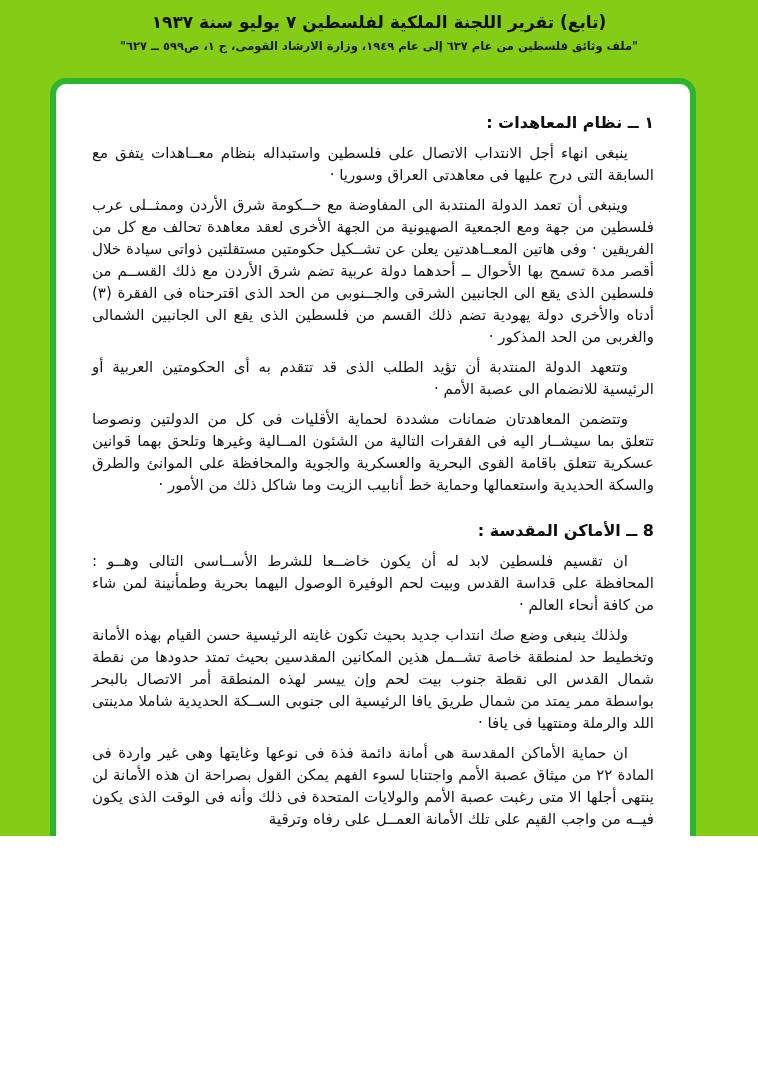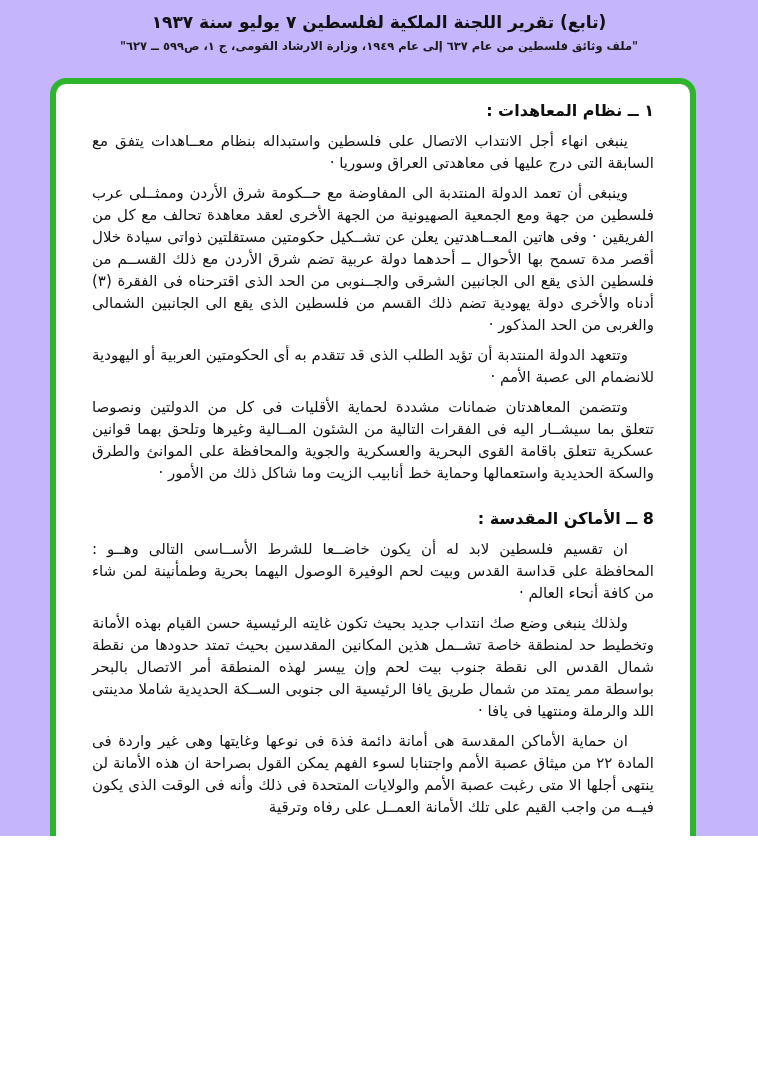--- a/index.html
+++ b/index.html
@@ -5,21 +5,21 @@
   html, body {
     margin: 0;
     padding: 0;
     background: #ffffff;
     font-family: "DejaVu Sans", sans-serif;
   }
   .page {
     position: relative;
     width: 758px;
     height: 836px;
-    background: #c4b5fd;
+    background: #84cc16;
     color: #161616;
     overflow: hidden;
   }
   .header {
     position: absolute;
     top: 12px;
     left: 0;
     width: 100%;
     text-align: center;
     direction: rtl;
@@ -44,21 +44,21 @@
     height: 929px;
     box-sizing: border-box;
     border: 6px solid #2db52d;
     border-radius: 16px;
     overflow: hidden;
     background: #ffffff;
   }
   .content {
     direction: rtl;
     text-align: justify;
-    padding: 8px 36px 0 36px;
+    padding: 20px 36px 0 36px;
     font-size: 15px;
     line-height: 22px;
     color: #141414;
   }
   .section-heading {
     font-size: 16px;
     font-weight: bold;
     margin: 24px 0 6px 0;
     color: #0f0f0f;
     text-align: right;
@@ -91,21 +91,21 @@
     <div class="title">(تابع) تقرير اللجنة الملكية لفلسطين ٧ يوليو سنة ١٩٣٧</div>
     <div class="subtitle">"ملف وثائق فلسطين من عام ٦٣٧ إلى عام ١٩٤٩، وزارة الارشاد القومى، ج ١، ص٥٩٩ ــ ٦٢٧"</div>
   </header>
 
   <div class="frame" style="border-color: rgb(45, 181, 45);">
     <main class="content">
 
     <h2 class="section-heading">١ ــ نظام المعاهدات :</h2>
         <p class="para">ينبغى انهاء أجل الانتداب الاتصال على فلسطين واستبداله بنظام معــاهدات يتفق مع السابقة التى درج عليها فى معاهدتى العراق وسوريا ·</p>
         <p class="para">وينبغى أن تعمد الدولة المنتدبة الى المفاوضة مع حــكومة شرق الأردن وممثــلى عرب فلسطين من جهة ومع الجمعية الصهيونية من الجهة الأخرى لعقد معاهدة تحالف مع كل من الفريقين · وفى هاتين المعــاهدتين يعلن عن تشــكيل حكومتين مستقلتين ذواتى سيادة خلال أقصر مدة تسمح بها الأحوال ــ أحدهما دولة عربية تضم شرق الأردن مع ذلك القســم من فلسطين الذى يقع الى الجانبين الشرقى والجــنوبى من الحد الذى اقترحناه فى الفقرة (٣) أدناه والأخرى دولة يهودية تضم ذلك القسم من فلسطين الذى يقع الى الجانبين الشمالى والغربى من الحد المذكور ·</p>
-        <p class="para">وتتعهد الدولة المنتدبة أن تؤيد الطلب الذى قد تتقدم به أى الحكومتين العربية أو اليهودية للانضمام الى عصبة الأمم ·</p>
+        <p class="para">وتتعهد الدولة المنتدبة أن تؤيد الطلب الذى قد تتقدم به أى الحكومتين العربية أو الرئيسية للانضمام الى عصبة الأمم ·</p>
         <p class="para">وتتضمن المعاهدتان ضمانات مشددة لحماية الأقليات فى كل من الدولتين ونصوصا تتعلق بما سيشــار اليه فى الفقرات التالية من الشئون المــالية وغيرها وتلحق بهما قوانين عسكرية تتعلق باقامة القوى البحرية والعسكرية والجوية والمحافظة على الموانئ والطرق والسكة الحديدية واستعمالها وحماية خط أنابيب الزيت وما شاكل ذلك من الأمور ·</p>
         <h2 class="section-heading">8 ــ الأماكن المقدسة :</h2>
         <p class="para">ان تقسيم فلسطين لابد له أن يكون خاضــعا للشرط الأســاسى التالى وهــو : المحافظة على قداسة القدس وبيت لحم الوفيرة الوصول اليهما بحرية وطمأنينة لمن شاء من كافة أنحاء العالم ·</p>
         <p class="para">ولذلك ينبغى وضع صك انتداب جديد بحيث تكون غايته الرئيسية حسن القيام بهذه الأمانة وتخطيط حد لمنطقة خاصة تشــمل هذين المكانين المقدسين بحيث تمتد حدودها من نقطة شمال القدس الى نقطة جنوب بيت لحم وإن ييسر لهذه المنطقة أمر الاتصال بالبحر بواسطة ممر يمتد من شمال طريق يافا الرئيسية الى جنوبى الســكة الحديدية شاملا مدينتى اللد والرملة ومنتهيا فى يافا ·</p>
         <p class="para">ان حماية الأماكن المقدسة هى أمانة دائمة فذة فى نوعها وغايتها وهى غير واردة فى المادة ٢٢ من ميثاق عصبة الأمم واجتنابا لسوء الفهم يمكن القول بصراحة ان هذه الأمانة لن ينتهى أجلها الا متى رغبت عصبة الأمم والولايات المتحدة فى ذلك وأنه فى الوقت الذى يكون فيــه من واجب القيم على تلك الأمانة العمــل على رفاه وترقية</p>
       </main>
   </div>
 
   <div class="page-number">١٨</div>
 

